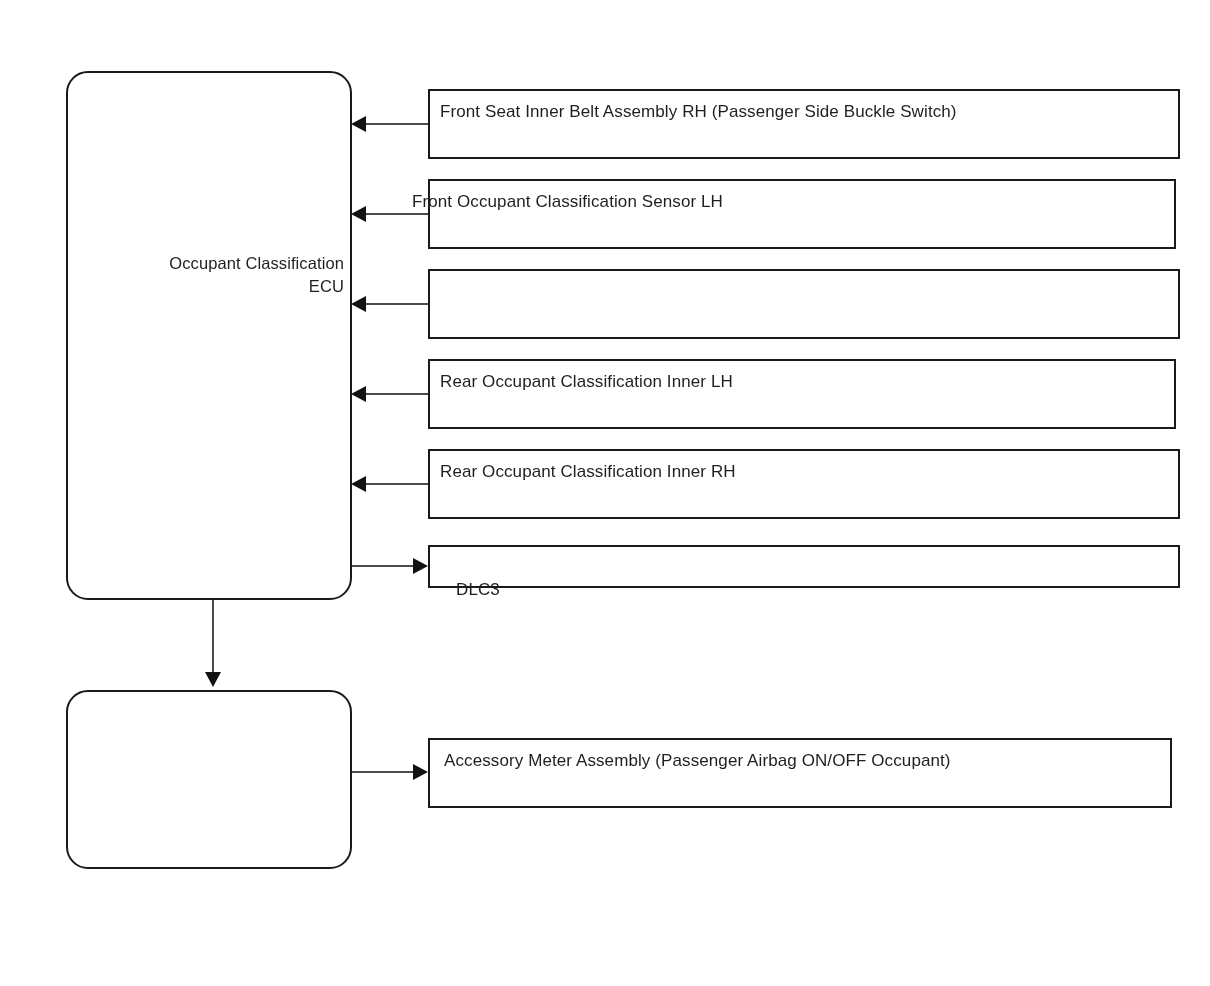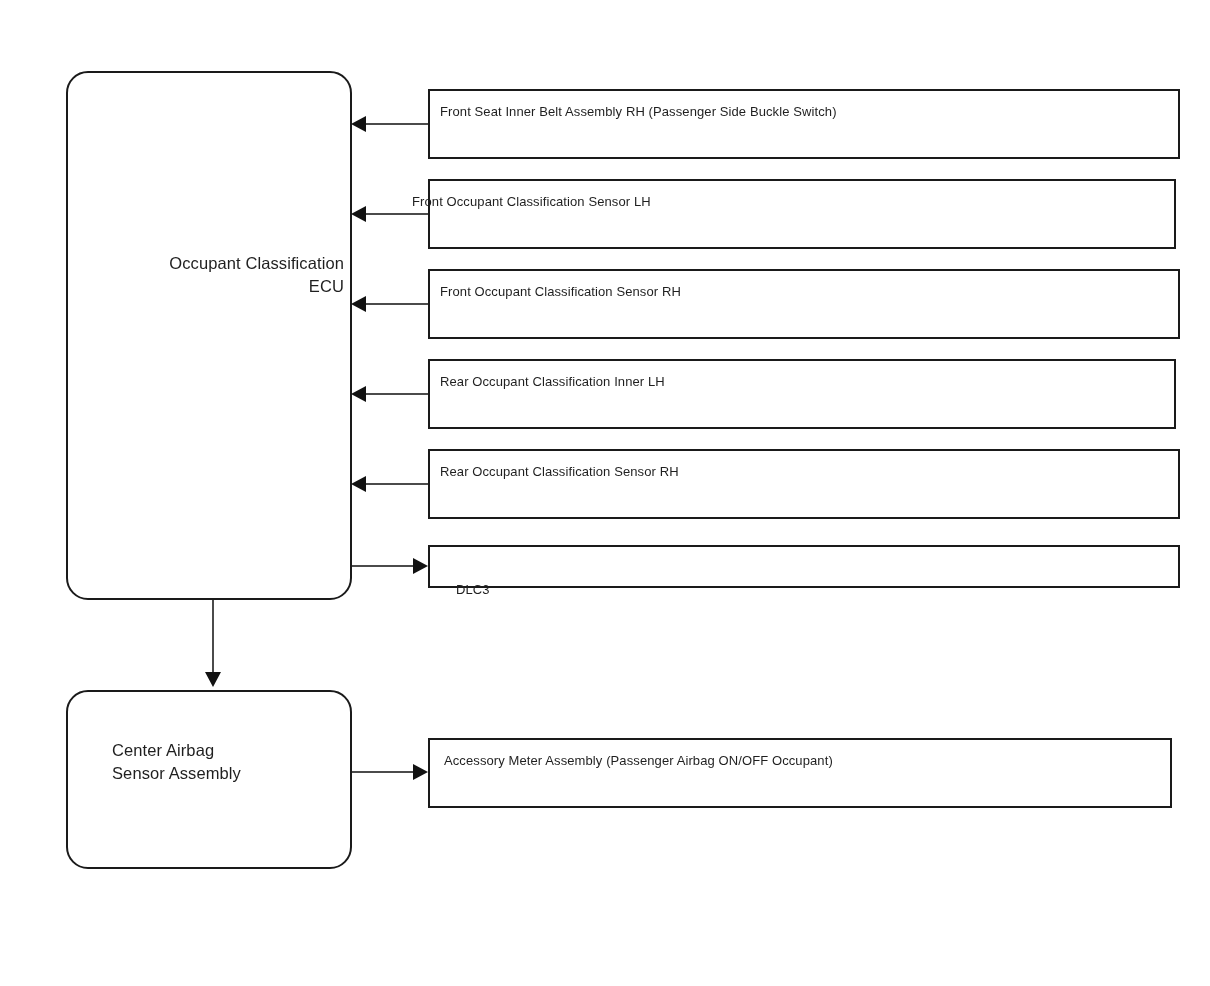--- a/index.html
+++ b/index.html
@@ -39,21 +39,21 @@
   .comp-box {
     position: absolute;
     box-sizing: border-box;
     background: #ffffff;
     border: 2.4px solid #1a1a1a;
     border-radius: 0;
   }
   .comp-label {
     position: absolute;
     color: #1f1f1f;
-    font-size: 13px;
+    font-size: 17px;
     line-height: 22px;
     white-space: nowrap;
     letter-spacing: 0.1px;
   }
   
   .conn-line-h {
     position: absolute;
     height: 2.2px;
     background: #4b4b4b;
   }
@@ -90,48 +90,45 @@
 </head>
 <body>
 
 <div id="canvas">
 
   <div class="ecu-box" style="left:66px; top:71px; width:286px; height:529px;"></div>
   <div class="ecu-label" style="left:84px; top:252px; width:260px;text-align:right;">Occupant Classification
 ECU</div>
 
   <div class="ecu-box" style="left:66px; top:690px; width:286px; height:179px;"></div>
-  <div class="ecu-label" style="left:112px; top:739px; width:250px;">Center Airbag
-Sensor Assembly</div>
 
   <div class="conn-line-v" style="left:212px; top:600px; height:75px;"></div>
   <div class="arrow-down" style="left:205px; top:672px;"></div>
 
   <div class="comp-box" style="left:428px; top:89px; width:752px; height:70px;"></div>
   <div class="comp-label" style="left:440px; top:101px;">Front Seat Inner Belt Assembly RH (Passenger Side Buckle Switch)</div>
   <div class="conn-line-h" style="left:364px; top:123px; width:64px;"></div>
   <div class="arrow-left" style="left:351px; top:116px;"></div>
 
   <div class="comp-box" style="left:428px; top:179px; width:748px; height:70px;"></div>
   <div class="comp-label" style="left:412px; top:191px;">Front Occupant Classification Sensor LH</div>
   <div class="conn-line-h" style="left:364px; top:213px; width:64px;"></div>
   <div class="arrow-left" style="left:351px; top:206px;"></div>
 
   <div class="comp-box" style="left:428px; top:269px; width:752px; height:70px;"></div>
-  <div class="comp-label" style="left:440px; top:281px;">Front Occupant Classification Sensor RH</div>
   <div class="conn-line-h" style="left:364px; top:303px; width:64px;"></div>
   <div class="arrow-left" style="left:351px; top:296px;"></div>
 
   <div class="comp-box" style="left:428px; top:359px; width:748px; height:70px;"></div>
   <div class="comp-label" style="left:440px; top:371px;">Rear Occupant Classification Inner LH</div>
   <div class="conn-line-h" style="left:364px; top:393px; width:64px;"></div>
   <div class="arrow-left" style="left:351px; top:386px;"></div>
 
   <div class="comp-box" style="left:428px; top:449px; width:752px; height:70px;"></div>
-  <div class="comp-label" style="left:440px; top:461px;">Rear Occupant Classification Sensor RH</div>
+  <div class="comp-label" style="left:440px; top:461px;">Rear Occupant Classification Inner RH</div>
   <div class="conn-line-h" style="left:364px; top:483px; width:64px;"></div>
   <div class="arrow-left" style="left:351px; top:476px;"></div>
 
   <div class="comp-box" style="left:428px; top:545px; width:752px; height:43px;"></div>
   <div class="comp-label" style="left:456px; top:579px;">DLC3</div>
   <div class="conn-line-h" style="left:352px; top:565px; width:62px;"></div>
   <div class="arrow-right" style="left:413px; top:558px;"></div>
 
   <div class="comp-box" style="left:428px; top:738px; width:744px; height:70px;"></div>
   <div class="comp-label" style="left:444px; top:750px;">Accessory Meter Assembly (Passenger Airbag ON/OFF Occupant)</div>

